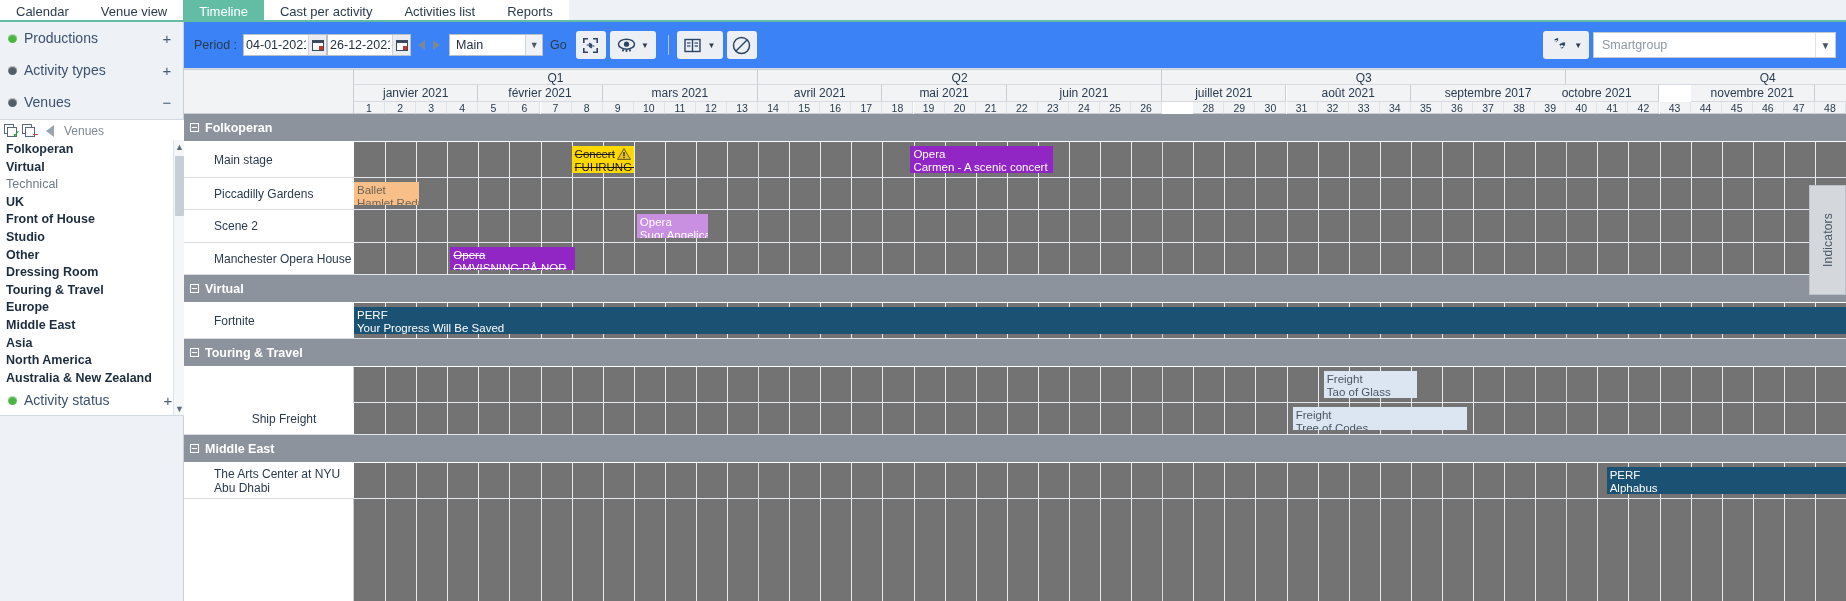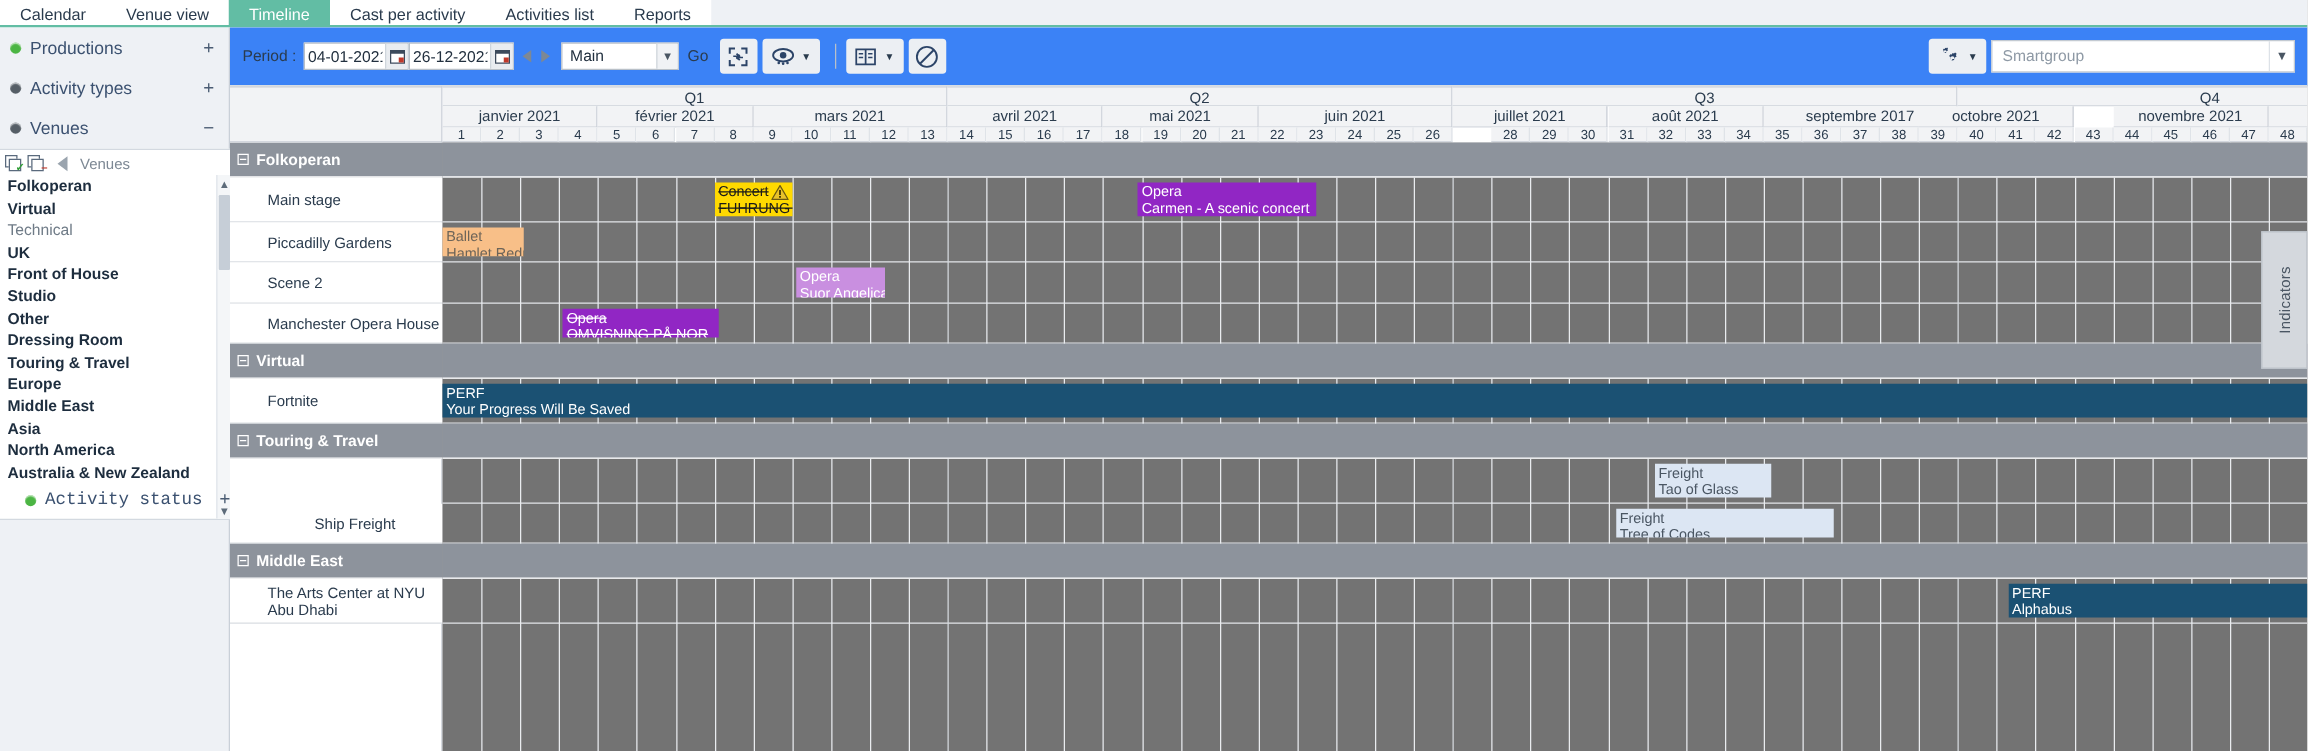--- a/index.html
+++ b/index.html
@@ -284,21 +284,21 @@
           <div class="venue-item">North America</div>
           <div class="venue-item">Australia &amp; New Zealand</div>
         </div>
       <div class="vscroll">
         <div class="vs-arrow">▲</div>
         <div class="vs-thumb"></div>
         <div class="vs-arrow bottom">▼</div>
       </div>
     </div>
 
-    <div class="acc-head" style="position:absolute;left:12px;top:362px;width:184px;font-family:Liberation Mono, monospace;">
+    <div class="acc-head" style="position:absolute;left:0;top:362px;width:184px;">
       <span class="acc-bullet green"></span>
       <span class="acc-label">Activity status</span>
       <span class="acc-sign">+</span>
     </div>
   </div>
 
   <div class="main">
 
     <div class="toolbar">
       <span class="tb-label">Period :</span>

